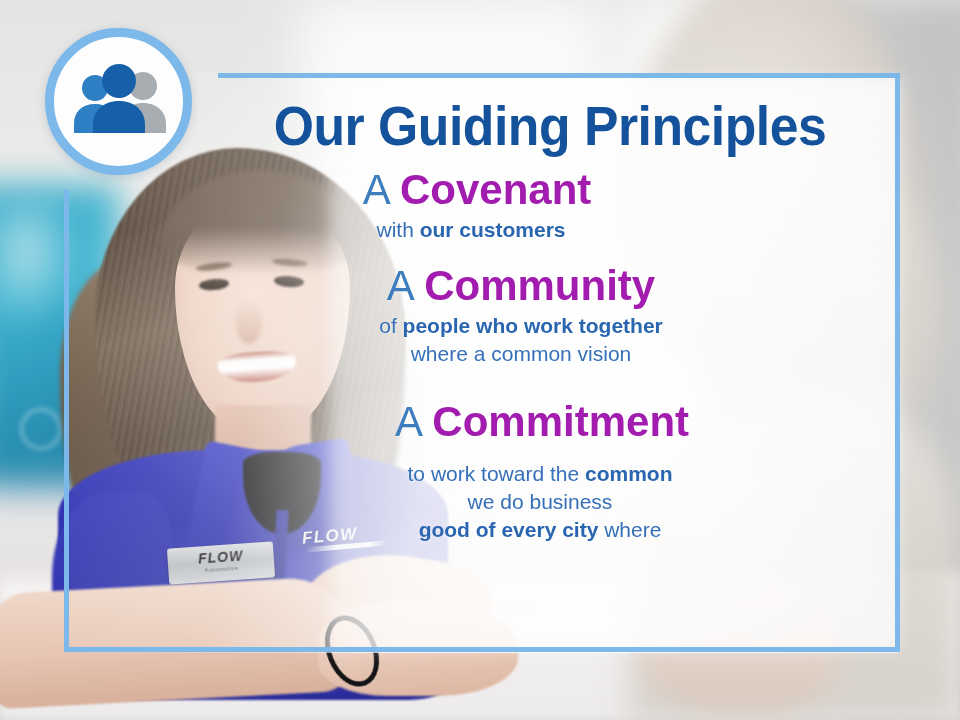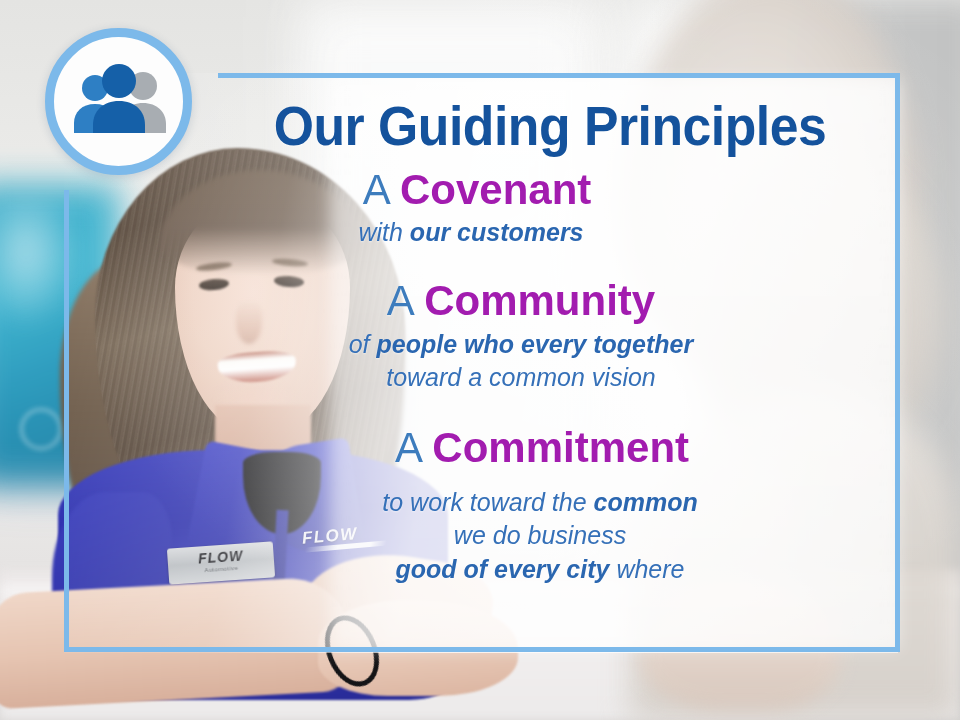--- a/index.html
+++ b/index.html
@@ -310,30 +310,29 @@
   }
   .principle{margin-top:16px;}
   .p-head{
     font-size:42px;line-height:1.05;color:#2a6cb4;
     white-space:nowrap;
     text-shadow:0 1px 2px rgba(255,255,255,.5);
   }
   .p-head .art{font-weight:normal;color:#3d7cbd;}
   .p-head .word{font-weight:bold;color:#a21caf;}
   .p-sub{
-    font-size:25px;line-height:1.33;color:#3570b8;margin-top:4px;
+    font-size:21px;line-height:1.33;color:#3570b8;margin-top:4px;
     text-shadow:0 1px 2px rgba(255,255,255,.5);
-    font-style:italic;
   }
   .p-sub b{font-weight:bold;color:#2a66b0;}
   .p-sub .ln{display:block;}
 
   
   .principle.p1{margin-top:14px;padding-right:146px;}
-  .principle.p2{margin-top:30px;padding-right:58px;text-align:center;}
+  .principle.p2{margin-top:20px;padding-right:58px;text-align:center;}
   .principle.p3{margin-top:32px;padding-right:16px;}
   .principle.p1 .p-sub{padding-right:12px;}
   .principle.p2 .p-sub{padding-right:0px;}
   .principle.p3 .p-sub{padding-right:4px;margin-top:16px;}
 </style>
 </head>
 <body>
 
 <div class="stage">
 
@@ -431,22 +430,22 @@
         <span class="ln"><span>with </span><b>our customers</b></span>
       </div>
     </div>
 
     <div class="principle p2">
       <div class="p-head">
         <span class="art">A </span>
         <span class="word">Community</span>
       </div>
       <div class="p-sub">
-        <span class="ln"><span>of </span><b>people who every together</b></span>
-        <span class="ln"><span>toward a common vision</span></span>
+        <span class="ln"><span>of </span><b>people who work together</b></span>
+        <span class="ln"><span>where a common vision</span></span>
       </div>
     </div>
 
     <div class="principle p3">
       <div class="p-head">
         <span class="art">A </span>
         <span class="word">Commitment</span>
       </div>
       <div class="p-sub">
         <span class="ln"><span>to work toward the </span><b>common</b></span>

